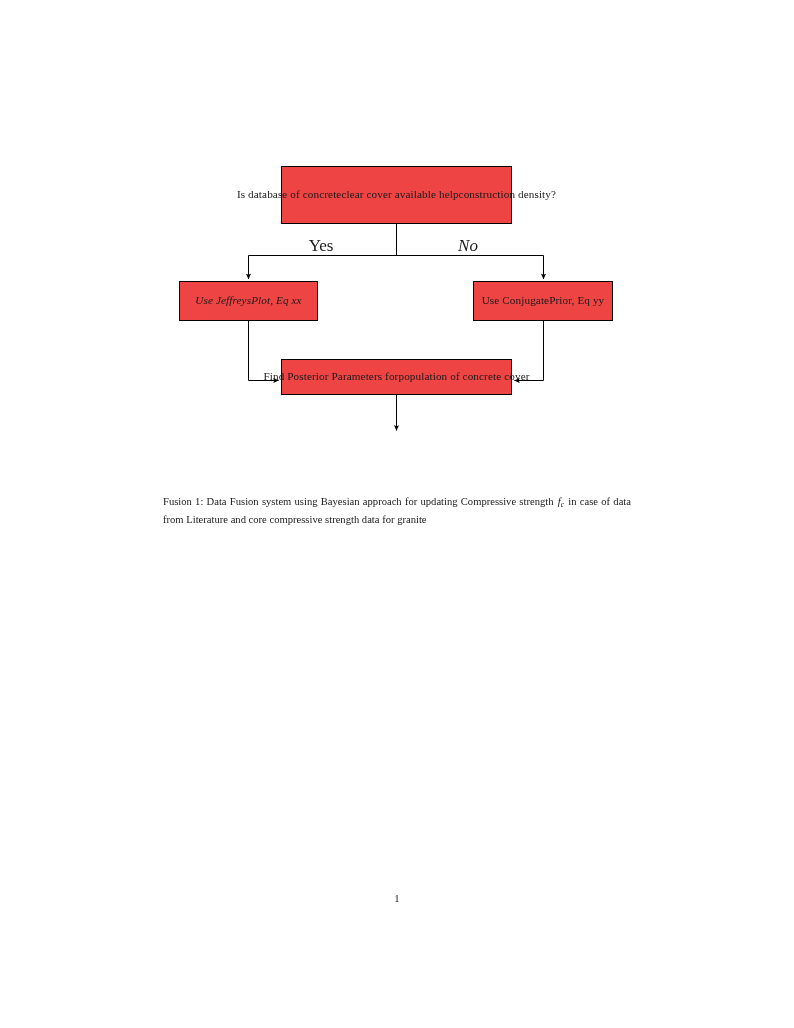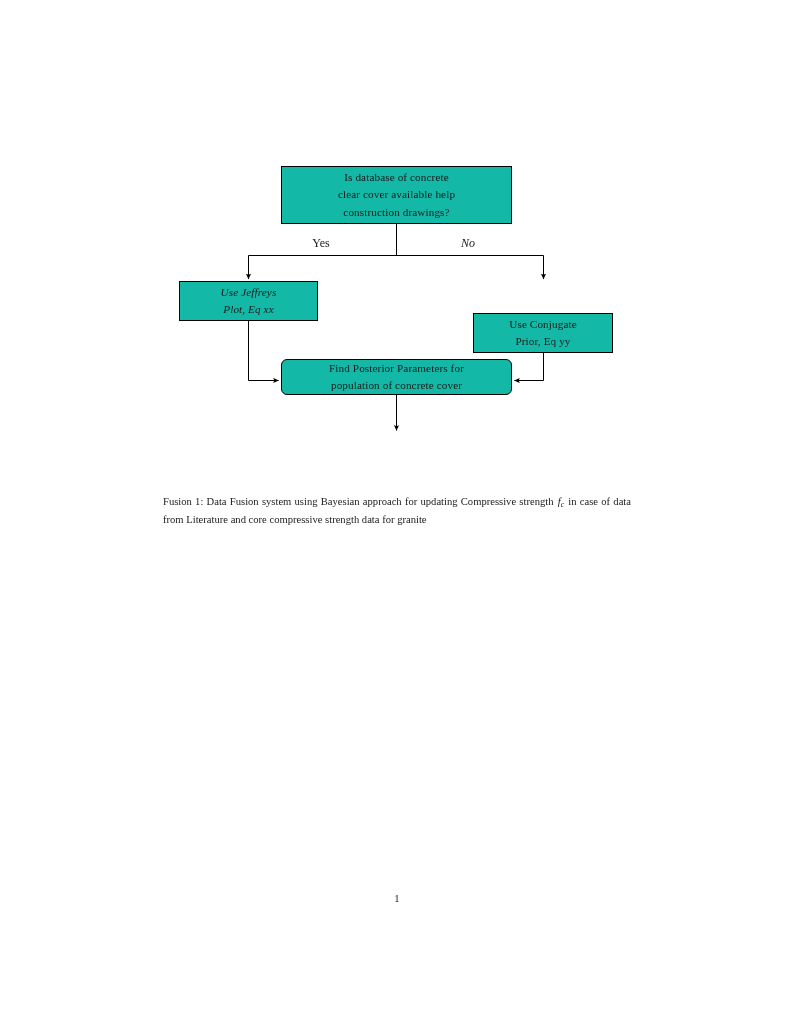--- a/index.html
+++ b/index.html
@@ -37,44 +37,44 @@
     position: absolute;
     left: 0;
     top: 0;
   }
 
   
   .node {
     position: absolute;
     box-sizing: border-box;
     border: 1px solid #000000;
-    background: #14b8a6;
+    background: #ef4444;
     display: flex;
-    flex-direction: column;
+    flex-direction: row;
     align-items: center;
     justify-content: center;
     text-align: center;
     font-size: 11.2px;
     line-height: 1.52;
     letter-spacing: .1px;
     color: #1a1a1a;
     z-index: 3;
   }
   .node .line { display: block; white-space: nowrap; }
 
   #node-decision { left: 281px; top: 166px;  width: 231px; height: 58px; }
   #node-jeffreys  { left: 179px; top: 281px;  width: 139px; height: 40px; font-style: italic; }
-  #node-conjugate { left: 473px; top: 281px;  width: 140px; height: 40px; margin-top: 32px; }
-  #node-posterior { left: 281px; top: 359px;  width: 231px; height: 36px; border-radius: 6px; }
+  #node-conjugate { left: 473px; top: 281px;  width: 140px; height: 40px; }
+  #node-posterior { left: 281px; top: 359px;  width: 231px; height: 36px; }
   #node-plot      { left: 281px; top: 433px;  width: 231px; height: 37px; }
 
   
   .edge-label {
     position: absolute;
-    font-size: 12px;
+    font-size: 17px;
     line-height: 1;
     color: #1a1a1a;
     white-space: nowrap;
     transform: translateX(-50%);
     z-index: 3;
   }
   #label-yes { left: 321px; top: 237px; }
   #label-no  { left: 468px; top: 237px; font-style: italic; }
 
   
@@ -136,21 +136,21 @@
       <path d="M248.5,321 L248.5,380.5 L278.6,380.5" stroke="#000000" stroke-width="1" fill="none" marker-end="url(#arrow)"></path>
 
       <path d="M543.5,321 L543.5,380.5 L514.4,380.5" stroke="#000000" stroke-width="1" fill="none" marker-end="url(#arrow)"></path>
 
       <path d="M396.5,395 L396.5,430.5" stroke="#000000" stroke-width="1" fill="none" marker-end="url(#arrow)"></path>
     </svg>
 
     <div class="node" id="node-decision">
       <span class="line">Is database of concrete</span>
       <span class="line">clear cover available help</span>
-      <span class="line">construction drawings?</span>
+      <span class="line">construction density?</span>
     </div>
 
     <div class="node" id="node-jeffreys">
       <span class="line">Use Jeffreys</span>
       <span class="line">Plot, Eq xx</span>
     </div>
 
     <div class="node" id="node-conjugate">
       <span class="line">Use Conjugate</span>
       <span class="line">Prior, Eq yy</span>

